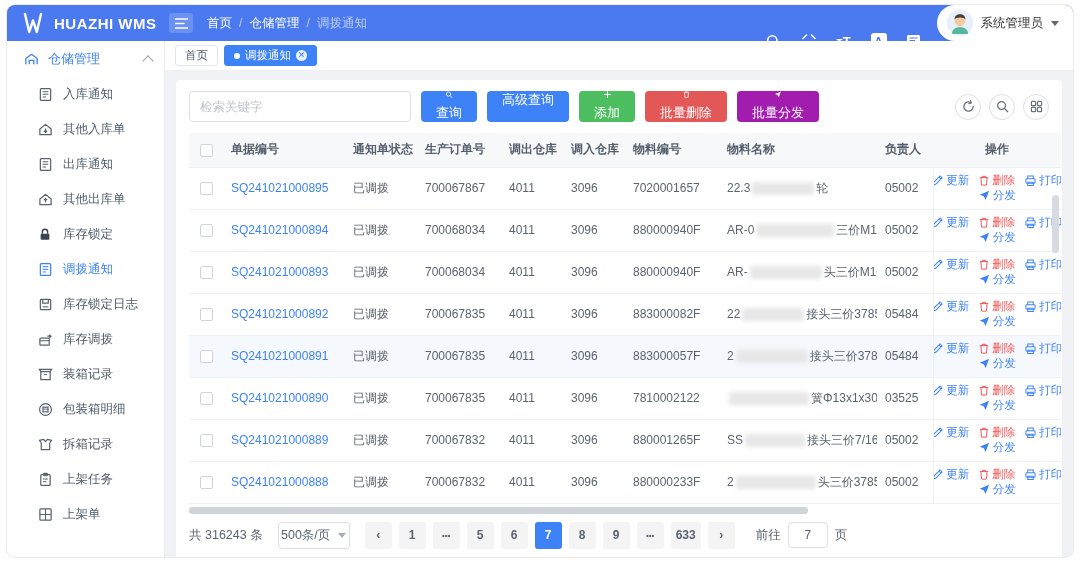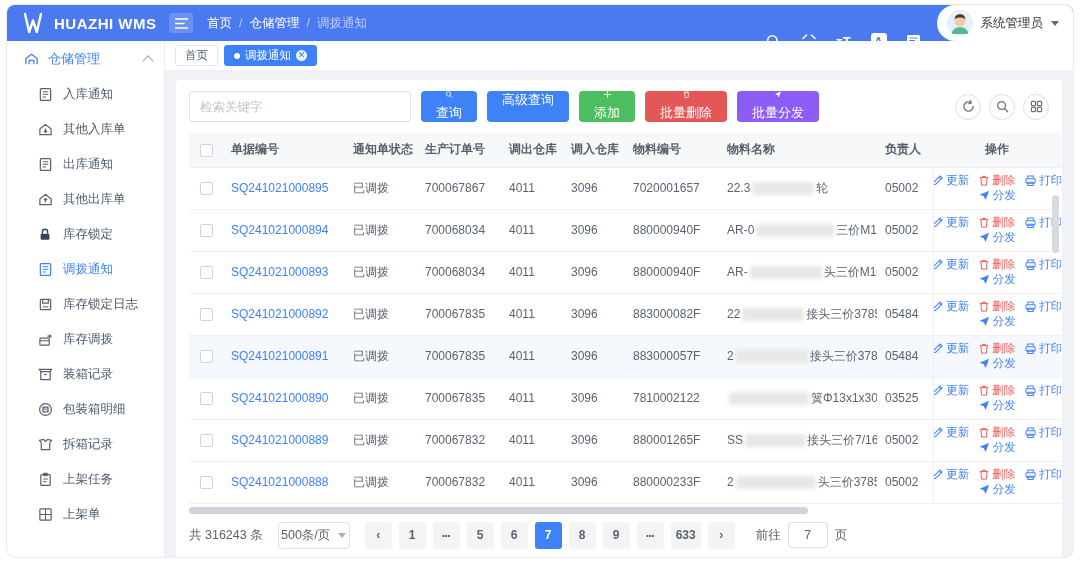--- a/index.html
+++ b/index.html
@@ -48,21 +48,21 @@
   .card { background:#fff; border-radius:4px; height:482px; padding:11px 13px 8px 13px; position:relative; box-shadow:0 1px 2px rgba(0,0,0,.03); }
 
   .toolbar { display:flex; align-items:center; gap:10px; }
   .search-input { width:222px; height:31px; border:1px solid #dcdfe6; border-radius:4px; font-size:12.5px; padding:0 10px; color:#333; outline:none; font-family:inherit; }
   .search-input::placeholder { color:#bfc4cc; }
   .btn { height:31px; border:none; border-radius:4px; font-size:13px; color:#fff; padding:0 15px; display:flex; align-items:center; gap:6px; cursor:pointer; font-family:inherit; white-space:nowrap;flex-direction:column; }
   .btn-query { background:#3d82f7; }
   .btn-adv { background:#3d82f7; }
   .btn-add { background:#4cbe60; }
   .btn-del { background:#e45757; }
-  .btn-disp { background:#8b5cf6; }
+  .btn-disp { background:#a21caf; }
   .toolbar-right { margin-left:auto; display:flex; gap:8px; }
   .circle-btn { width:26px; height:26px; border-radius:50%; border:1px solid #dcdfe6; background:#fff; display:flex; align-items:center; justify-content:center; cursor:pointer; color:#6a7280; }
 
   
   .table-wrap { margin-top:11px; }
   table { width:100%; border-collapse:collapse; table-layout:fixed; }
   th, td { font-size:12px; color:#5b6370; text-align:left; padding:0 8px; overflow:hidden; white-space:nowrap; }
   thead th { background:#f7f8fa; height:34px; font-weight:bold; color:#555e6b; border-bottom:1px solid #ebeef5; }
   tbody td { height:42px; border-bottom:1px solid #edf0f5; }
   tbody tr.hl td { background:#f5f8fd; }

